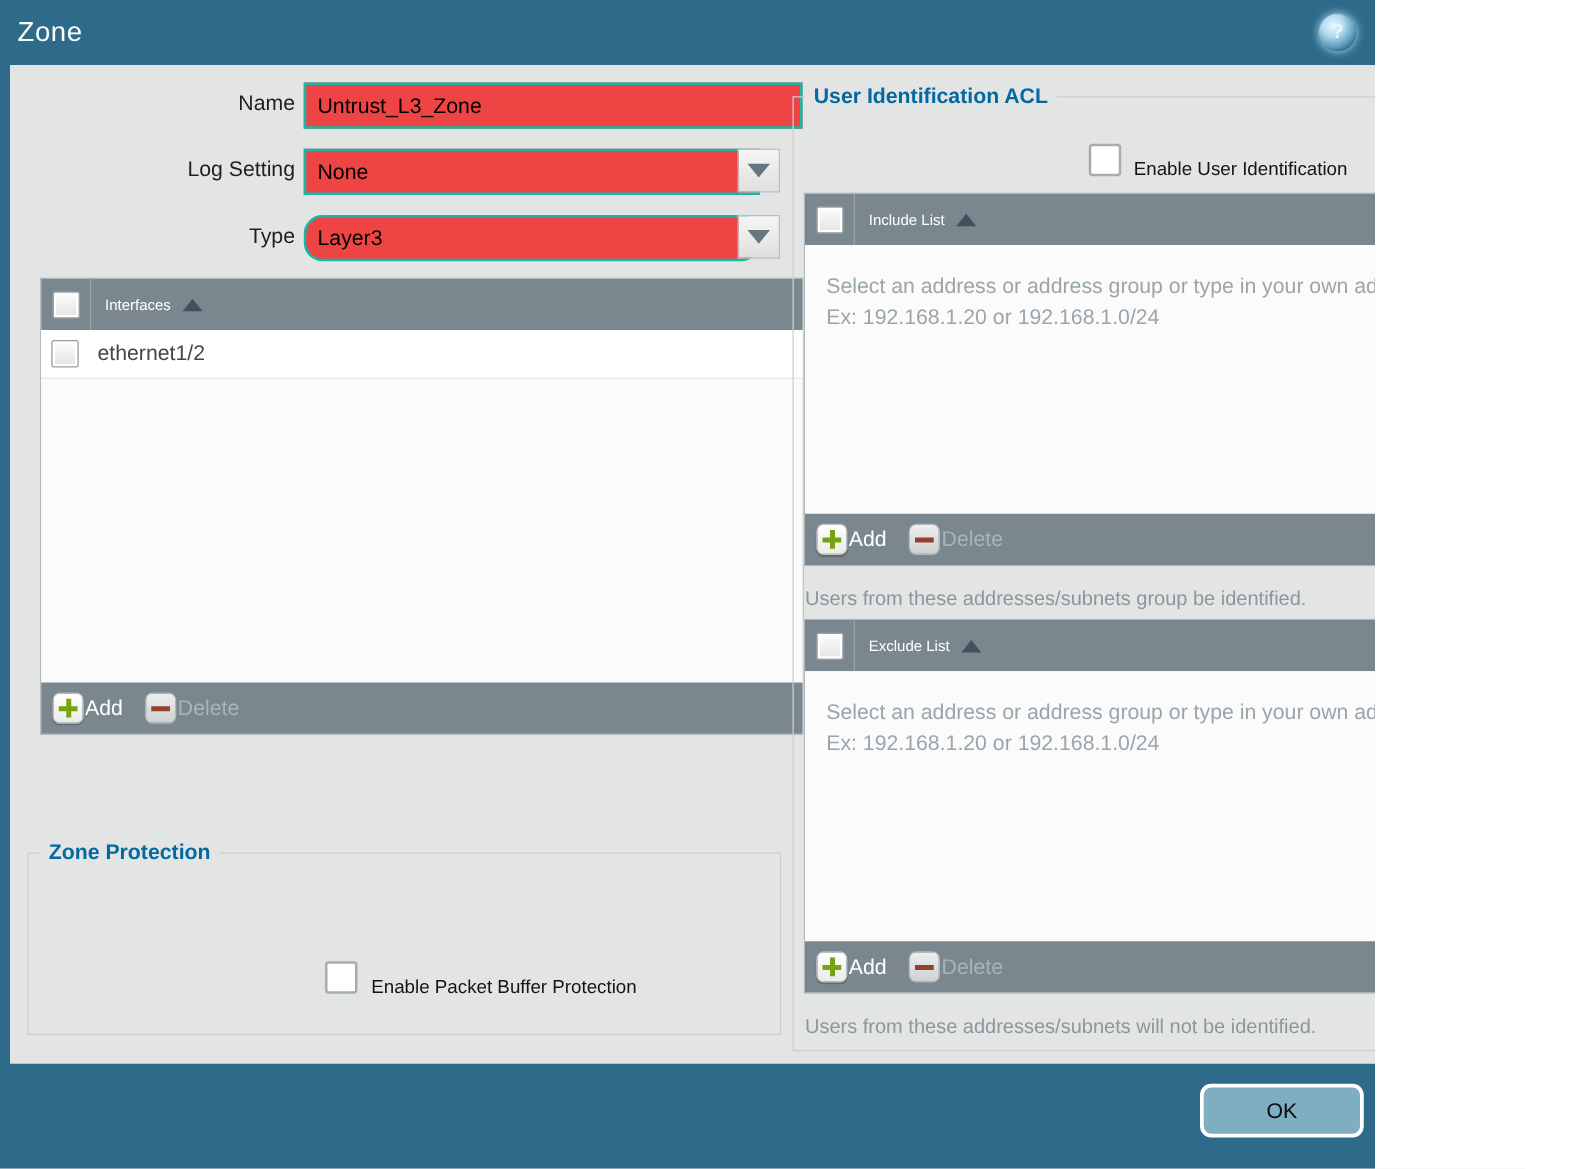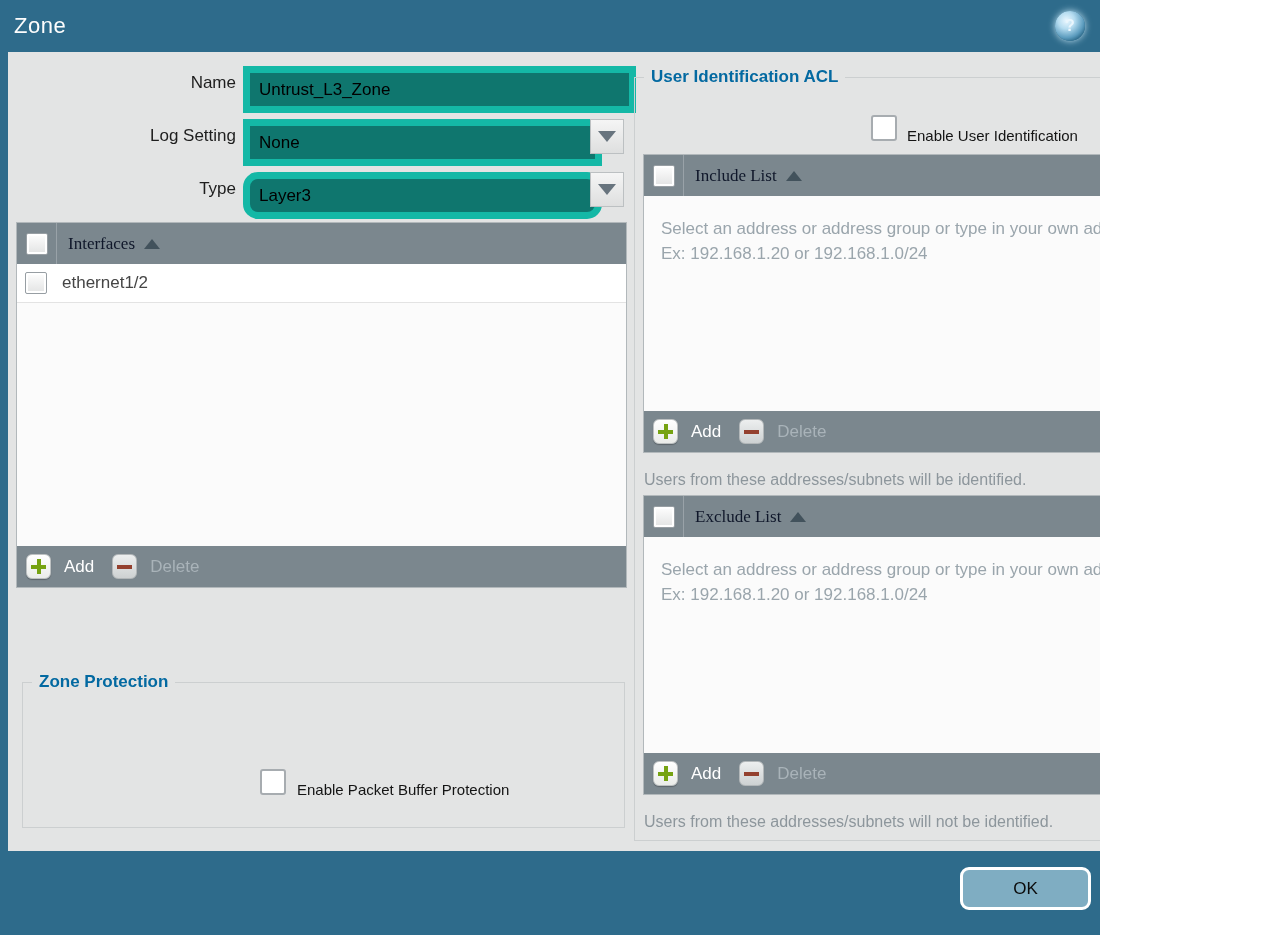--- a/index.html
+++ b/index.html
@@ -14,38 +14,38 @@
         box-shadow:0 0 7px rgba(210,238,252,.9);display:flex;align-items:center;justify-content:center;cursor:pointer;}
   .help-q{color:#eaf6fd;font-size:16px;font-weight:bold;text-shadow:0 0 2px #1c4references;}
   .help-q{color:#eaf6fd;font-size:16px;font-weight:bold;}
 
   
   .dialog{position:absolute;left:8px;top:52px;width:1249px;height:799px;background:#e3e4e4;}
 
   
   .frow{position:absolute;left:0;height:36px;}
   .flabel{position:absolute;left:0;top:7px;width:228px;text-align:right;font-size:17px;color:#1e1e1e;}
-  .finput{position:absolute;top:0;height:33px;border:7px solid #14b8a6;background:#0f766e;font-size:17px;color:#000;
-          padding:0 0 0 9px;font-family:inherit;box-sizing:content-box;}
+  .finput{position:absolute;top:0;height:33px;border:2px solid #14b8a6;background:#ef4444;font-size:17px;color:#000;
+          padding:0 16px 0 9px;font-family:inherit;box-sizing:content-box;}
   .combo-btn{position:absolute;top:0;width:34px;height:35px;background:linear-gradient(#f5f5f5,#dedfdf);
              border:1px solid #bcc0c2;box-sizing:border-box;display:flex;align-items:center;justify-content:center;cursor:pointer;}
   .tri-down{width:0;height:0;border-left:9px solid transparent;border-right:9px solid transparent;border-top:11px solid #68747e;}
 
   
   .tbl{position:absolute;border:1px solid #b2b8bb;background:#fbfbfb;box-sizing:border-box;}
   .tbl-head{position:absolute;left:0;top:0;right:0;height:41px;background:#7b878e;display:flex;align-items:center;}
   .hcbx-cell{width:39px;height:100%;border-right:1px solid #99a2a8;display:flex;align-items:center;justify-content:center;flex:none;}
-  .hlabel{color:#0f172a;font-size:17px;margin-left:11px;cursor:pointer;font-family:Liberation Serif, serif;}
+  .hlabel{color:#ffffff;font-size:12px;margin-left:11px;cursor:pointer;}
   .tri-up{width:0;height:0;border-left:8px solid transparent;border-right:8px solid transparent;border-bottom:10px solid #42525c;margin-left:9px;}
   .tbl-body{position:absolute;left:0;right:0;background:#fbfbfb;}
   .trow{height:38px;display:flex;align-items:center;background:#fff;border-bottom:1px solid #e3e3e3;cursor:pointer;}
   .trow .cbx-sm{margin-left:8px;}
   .trow-label{font-size:17px;color:#454545;margin-left:15px;}
   .tbl-foot{position:absolute;left:0;right:0;bottom:0;height:41px;background:#7b878e;display:flex;align-items:center;padding-left:9px;gap:18px;}
-  .tbtn{display:flex;align-items:center;gap:13px;cursor:pointer;}
+  .tbtn{display:flex;align-items:center;gap:1px;cursor:pointer;}
   .tbtn-label{color:#fff;font-size:17px;}
   .tbtn-label.dim{color:#a9b3b9;}
   .placeholder{font-size:17px;line-height:25px;color:#9aa5ac;padding:20px 68px 0 17px;}
   .caption{position:absolute;font-size:16px;color:#8d969c;}
 
   
   .icon-plus,.icon-minus{position:relative;width:23px;height:23px;border-radius:6px;flex:none;}
   .icon-plus{background:linear-gradient(#ffffff,#eaece9);border:1px solid #bdc1c2;box-shadow:0 1px 1px rgba(0,0,0,.25);}
   .icon-plus::before{content:"";position:absolute;left:4px;top:9.5px;width:15px;height:4px;background:#76a312;}
   .icon-plus::after{content:"";position:absolute;left:9.5px;top:4px;width:4px;height:15px;background:#76a312;}
@@ -97,21 +97,21 @@
     </div>
 
     <div class="frow" style="top:120px;">
       <label class="flabel">Type</label>
       <input class="finput" style="left: 235px; width: 336px; border-radius: 15px;" value="Layer3">
       <span class="combo-btn" style="left:582px;">
         <span class="tri-down"></span>
       </span>
     </div>
 
-    <div class="tbl" style="left:8px;top:170px;width:611px;height:366px;">
+    <div class="tbl" style="left:24px;top:170px;width:611px;height:366px;">
       <div class="tbl-head">
         <span class="hcbx-cell">
           <span class="cbx cbx-sm"></span>
         </span>
         <span class="hlabel">Interfaces</span>
         <span class="tri-up"></span>
       </div>
       <div class="tbl-body" style="top:41px;bottom:41px;">
         <div class="trow">
           <span class="cbx cbx-sm"></span>
@@ -161,21 +161,21 @@
           <span class="tbtn">
             <span class="icon-plus"></span>
             <span class="tbtn-label">Add</span>
           </span>
           <span class="tbtn">
             <span class="icon-minus"></span>
             <span class="tbtn-label dim">Delete</span>
           </span>
         </div>
       </div>
-      <span class="caption" style="left:9px;top:393px;">Users from these addresses/subnets will be identified.</span>
+      <span class="caption" style="left:9px;top:393px;">Users from these addresses/subnets group be identified.</span>
 
       <div class="tbl" style="left:8px;top:417px;width:584px;height:300px;padding-left:45px;">
         <div class="tbl-head">
           <span class="hcbx-cell">
             <span class="cbx cbx-sm"></span>
           </span>
           <span class="hlabel">Exclude List</span>
           <span class="tri-up"></span>
         </div>
         <div class="tbl-body" style="top:41px;bottom:41px;">

